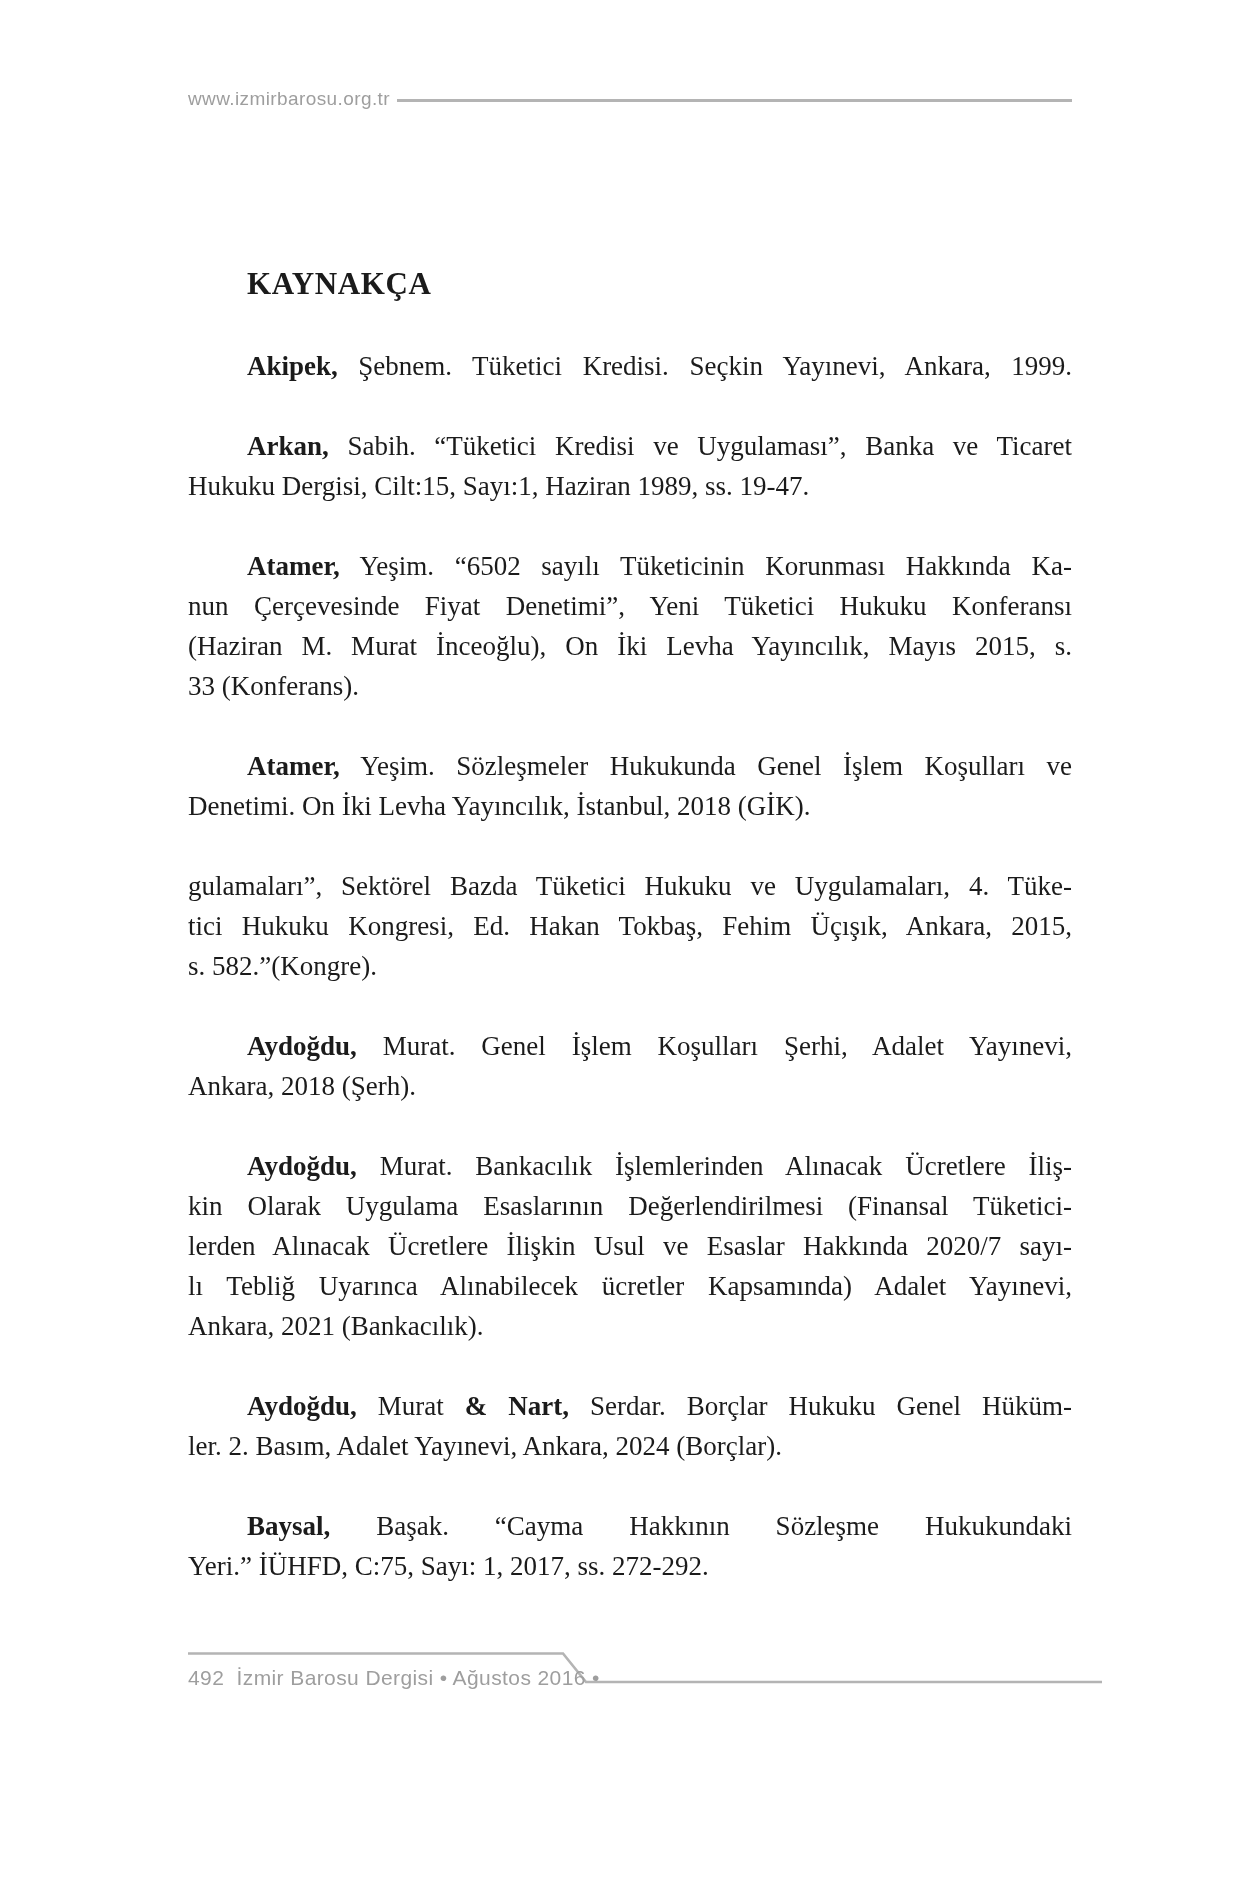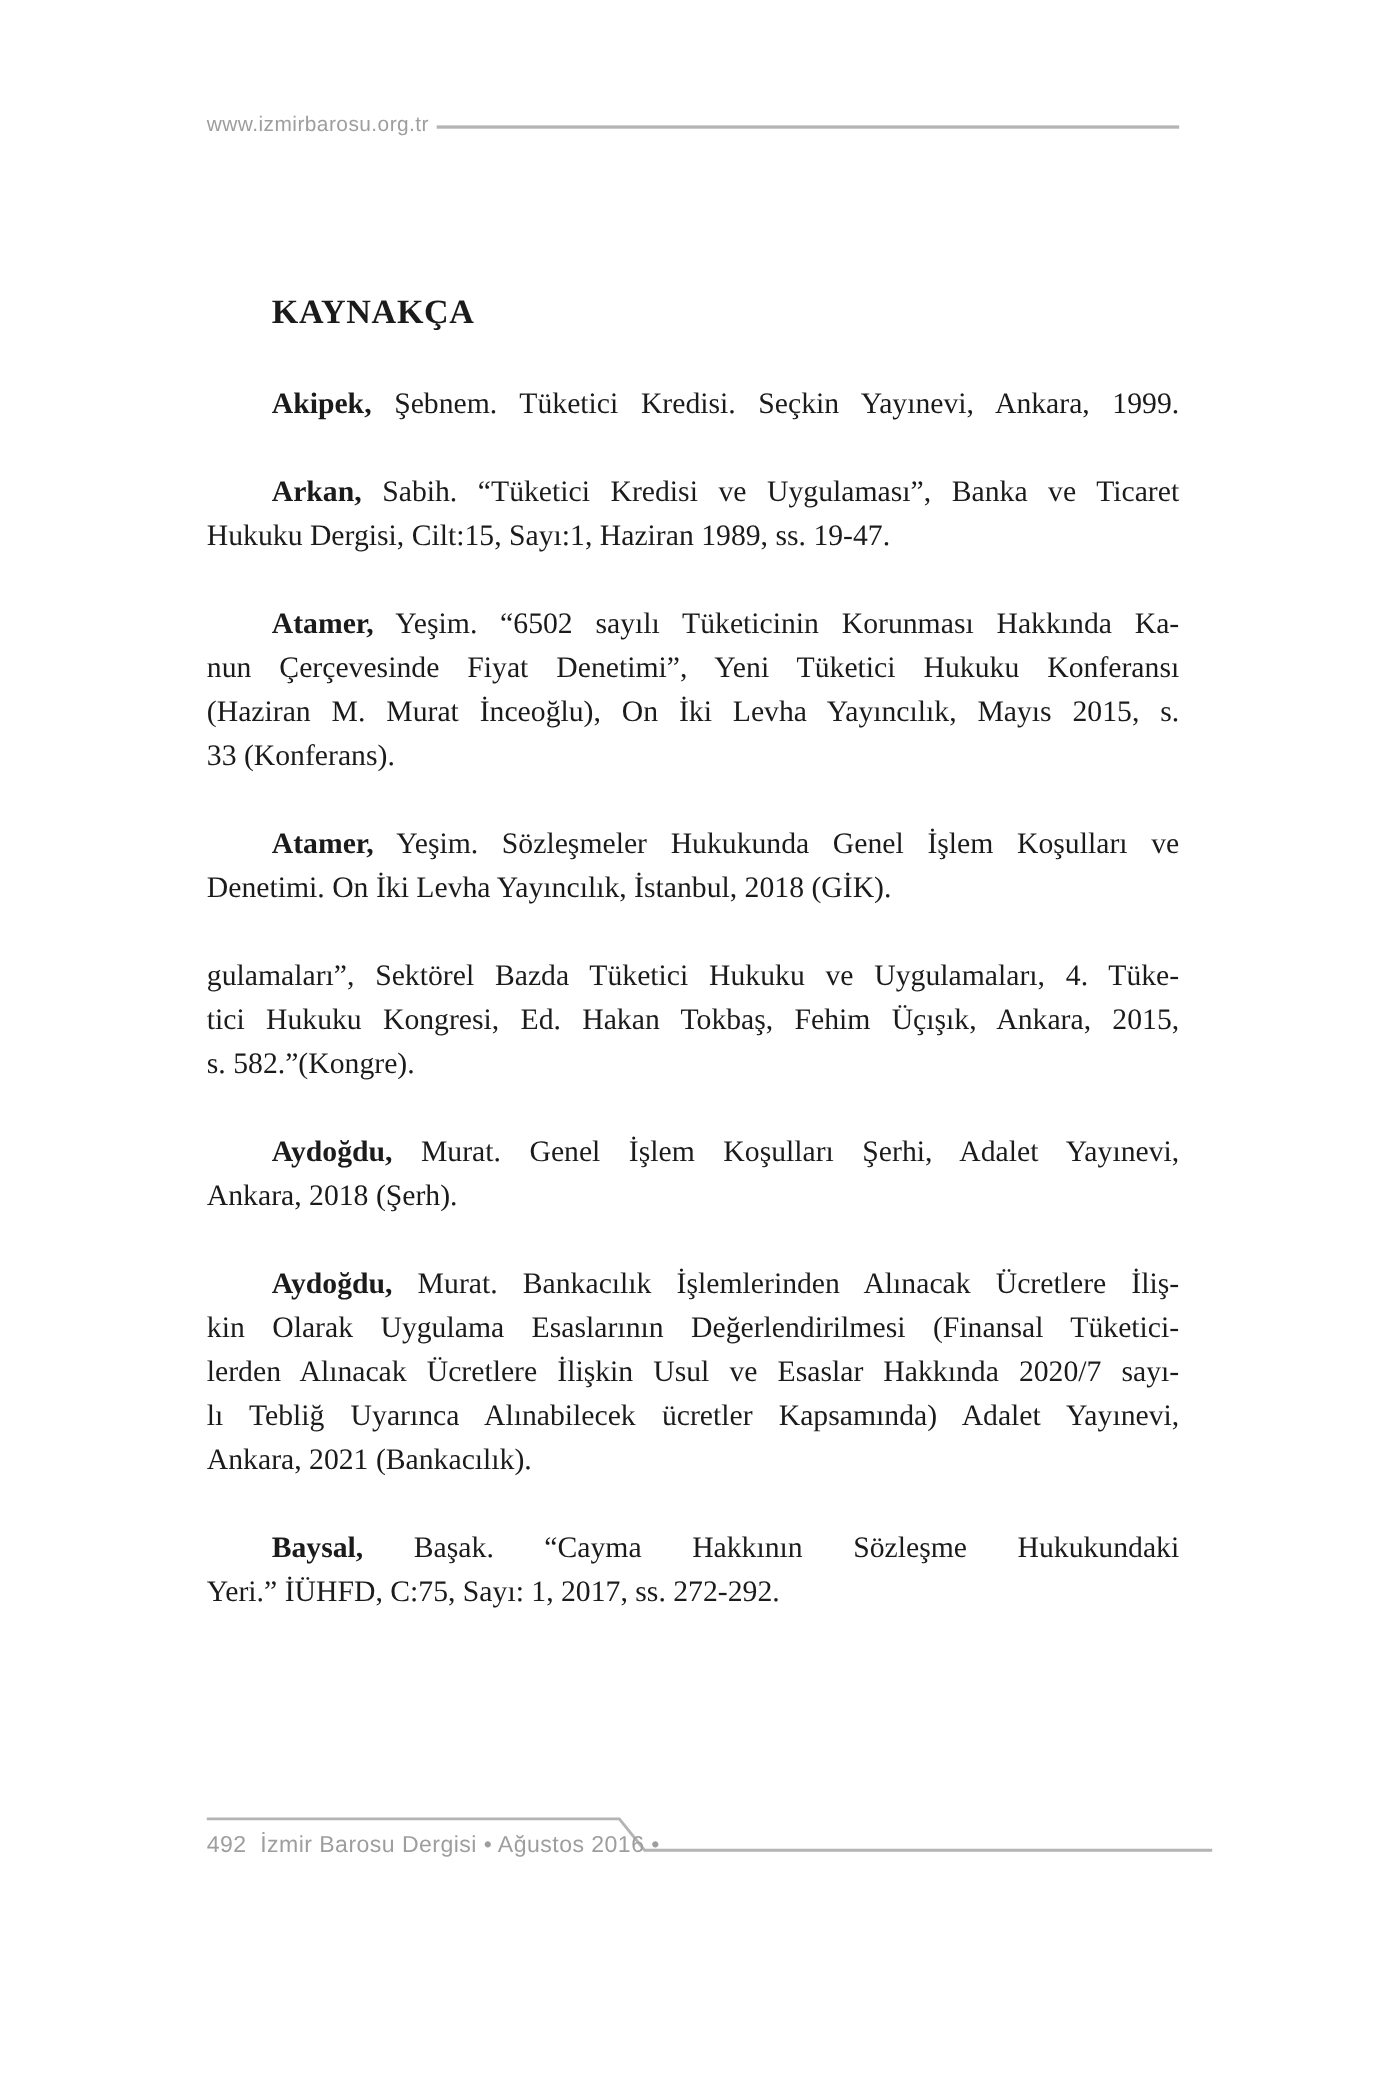--- a/index.html
+++ b/index.html
@@ -6,21 +6,21 @@
   body{
     width:1260px;height:1890px;
     background:#ffffff;
     position:relative;
     font-family:"Liberation Serif","DejaVu Serif",serif;
     color:#1b1b1b;
     overflow:hidden;
   }
   
   .page-header{
-    position:absolute;left:188px;right:188px;top:103px;
+    position:absolute;left:188px;right:188px;top:88px;
     display:flex;align-items:center;gap:7px;
     font-family:"Liberation Sans","DejaVu Sans",sans-serif;
     font-size:19px;letter-spacing:0.4px;color:#9e9e9e;
   }
   .header-rule{flex:1;height:3px;background:#b4b4b4;margin-top:2px;}
   
   .content{
     position:absolute;left:188px;top:264px;width:884px;
   }
   .page-title{
@@ -85,20 +85,24 @@
         <div class="line last"><span>Ankara, 2018 (Şerh).</span></div>
       </div>
       <div class="entry">
         <div class="line first"><span class="b">Aydoğdu,</span><span> Murat. Bankacılık İşlemlerinden Alınacak Ücretlere İliş-</span></div>
         <div class="line"><span>kin Olarak Uygulama Esaslarının Değerlendirilmesi (Finansal Tüketici-</span></div>
         <div class="line"><span>lerden Alınacak Ücretlere İlişkin Usul ve Esaslar Hakkında 2020/7 sayı-</span></div>
         <div class="line"><span>lı Tebliğ Uyarınca Alınabilecek ücretler Kapsamında) Adalet Yayınevi,</span></div>
         <div class="line last"><span>Ankara, 2021 (Bankacılık).</span></div>
       </div>
       <div class="entry">
+        <div class="line first"><span class="b">Aydoğdu,</span><span> Murat </span><span class="b">&amp; Nart,</span><span> Serdar. Borçlar Hukuku Genel Hüküm-</span></div>
+        <div class="line last"><span>ler. 2. Basım, Adalet Yayınevi, Ankara, 2024 (Borçlar).</span></div>
+      </div>
+      <div class="entry">
         <div class="line first"><span class="b">Baysal,</span><span> Başak. “Cayma Hakkının Sözleşme Hukukundaki</span></div>
         <div class="line last"><span>Yeri.” İÜHFD, C:75, Sayı: 1, 2017, ss. 272-292.</span></div>
       </div>
     </div>
 </div>
 
 <svg class="footer-rules" viewBox="0 0 1260 60" xmlns="http://www.w3.org/2000/svg">
   <polyline points="188,13.5 563,13.5 586,42 1102,42" fill="none" stroke="#b4b4b4" stroke-width="2.6"></polyline>
 </svg>
 

